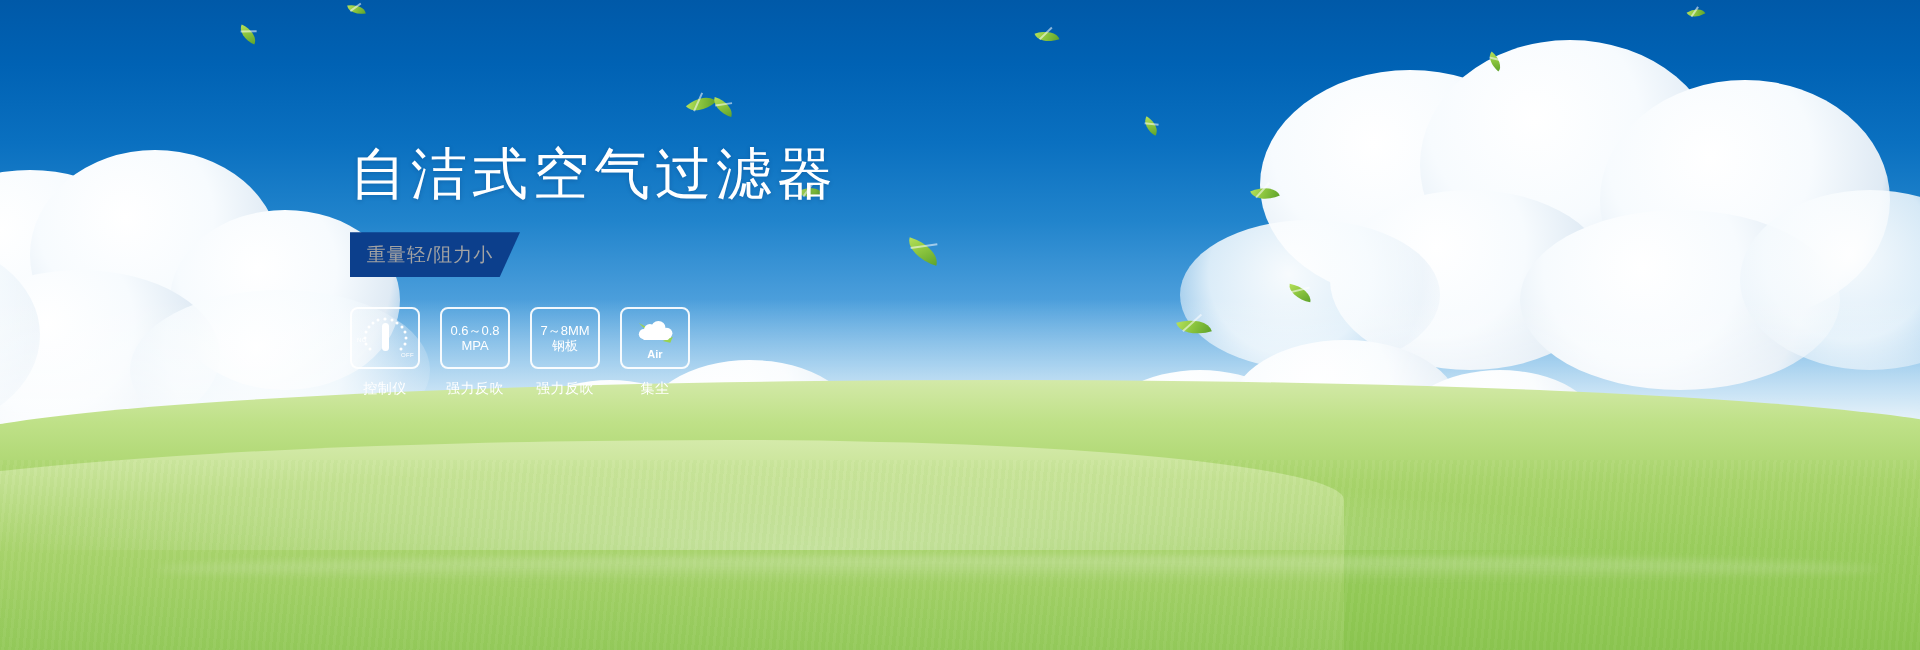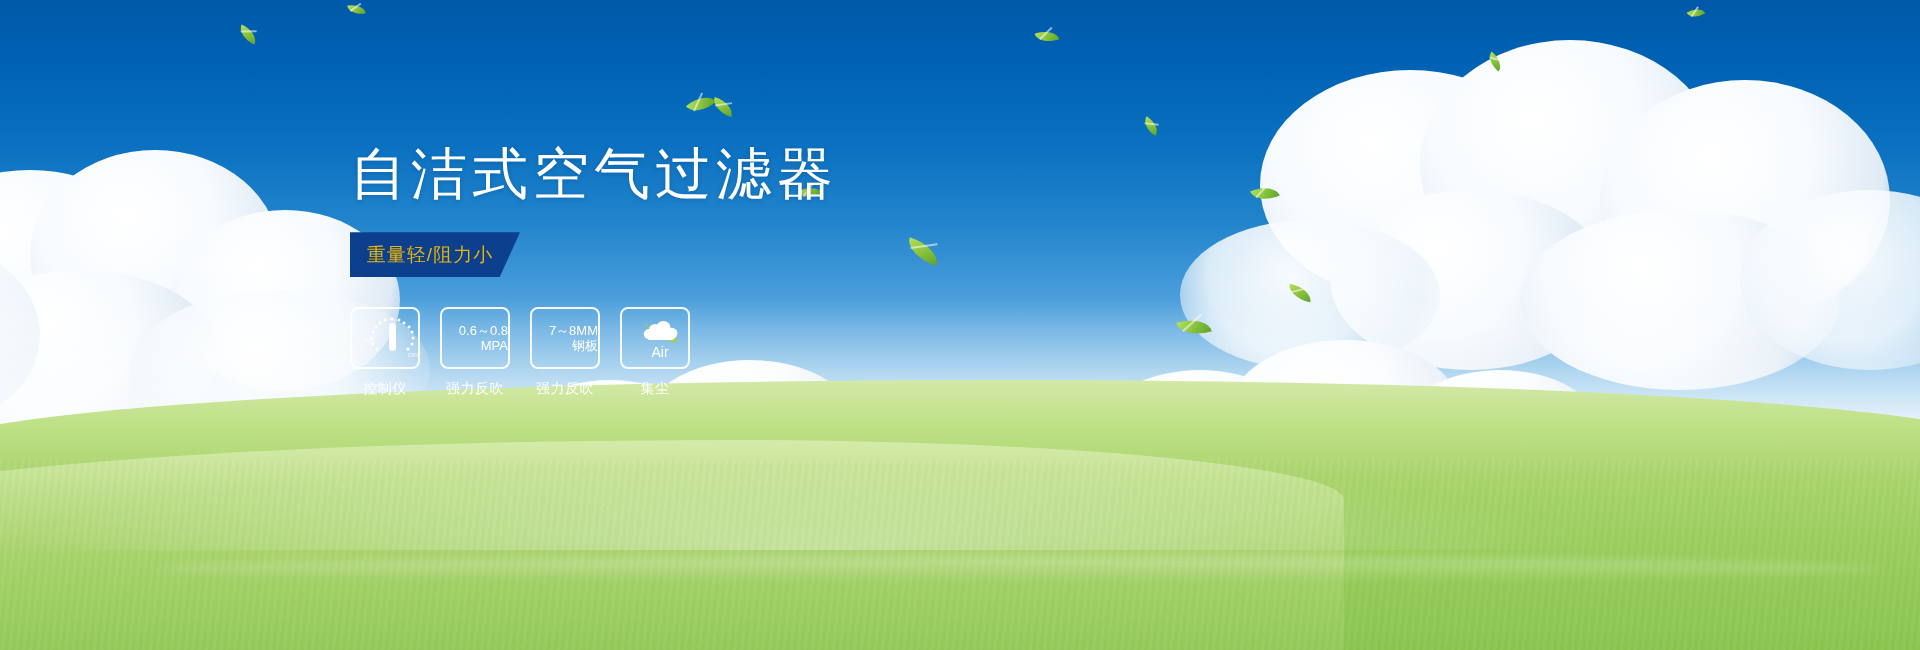--- a/index.html
+++ b/index.html
@@ -119,41 +119,41 @@
     text-shadow:0 1px 4px rgba(0,40,90,.25);
     margin-top:36px;
   }
 
   .badges { display:flex; align-items:stretch; margin-top:24px; width:322px; height:45px; }
   .badge {
     display:flex; align-items:center; justify-content:center;
     font-size:19px; letter-spacing:1px; white-space:nowrap;
   }
   .badge-dark {
-    background:#0c3f8c; color:#eab308;
+    background:#0c3f8c; color:#a3a3a3;
     padding:0 16px 0 6px;
     clip-path:polygon(0 0, 100% 0, 88% 100%, 0 100%);
     width:170px;
   }
   .badge-light {
     background:#ffffff; color:#1058a8;
     padding:0 14px 0 6px;
     margin-left:-14px;
     clip-path:polygon(14% 0, 100% 0, 100% 100%, 0 100%);
     width:166px;
   }
 
   .features { display:flex; margin-top:30px; gap:20px; }
   .feature { width:70px; text-align:center; }
   .fbox {
     width:70px; height:62px;
     border:2px solid rgba(255,255,255,.92);
     border-radius:8px;
     display:flex; flex-direction:column;
-    align-items:flex-end; justify-content:center;
+    align-items:center; justify-content:center;
     color:#ffffff;
   }
   .fbox .ftext {
     font-size:13px; line-height:1.2; letter-spacing:0; white-space:nowrap;
   }
   .flabel {
     margin-top:11px; font-size:14px; color:#ffffff;
     letter-spacing:.5px; white-space:nowrap;
   }
 
@@ -170,21 +170,21 @@
   .gauge .no { left:-2px; top:21px; }
   .gauge .off { right:-3px; bottom:2px; }
 
   
   .filt { width:40px; height:44px; position:relative; }
 
   
   .airicon { position:relative; width:56px; height:40px; }
   .airicon .airtxt {
     position:absolute; left:0; right:0; bottom:-2px;
-    text-align:center; font-size:14px; color:#fff;
+    text-align:center; font-size:11px; color:#fff;font-weight:bold;
   }
 </style>
 </head>
 <body>
 
 <div class="banner">
 
   <div class="cloud" id="cloudR">
     <div class="puff" style="left:40px;  top:30px;  width:300px; height:230px;"></div>
     <div class="puff" style="left:200px; top:0px;   width:300px; height:250px;"></div>

